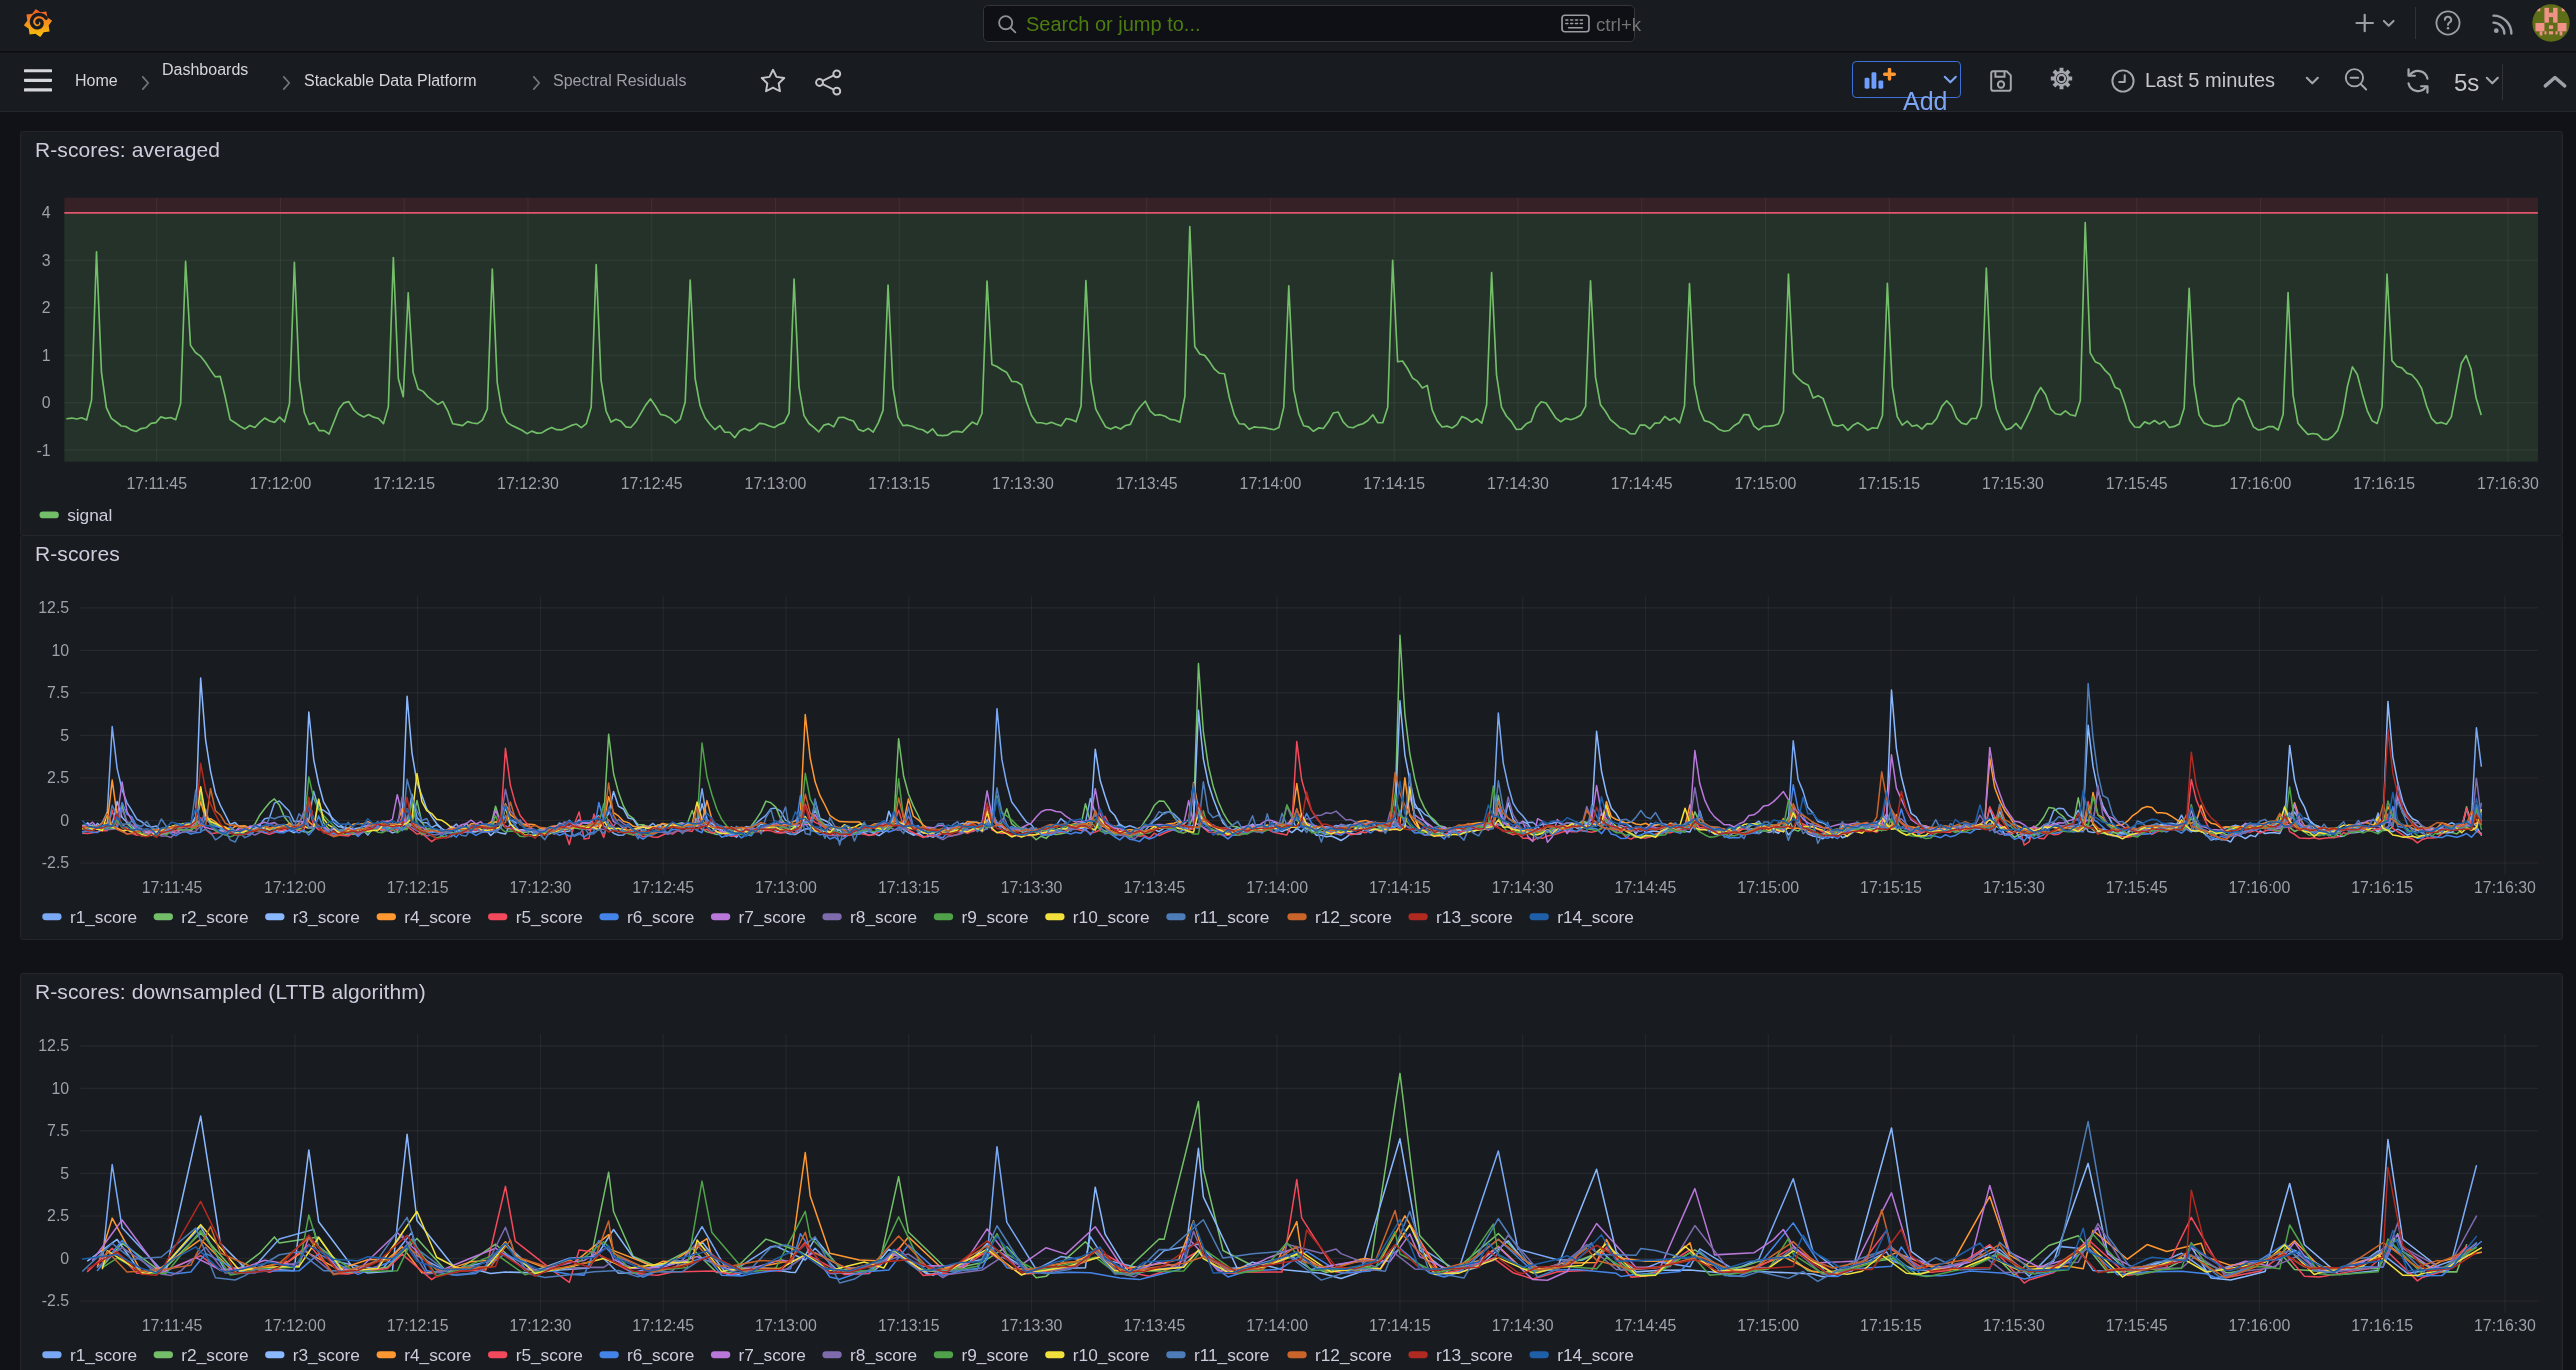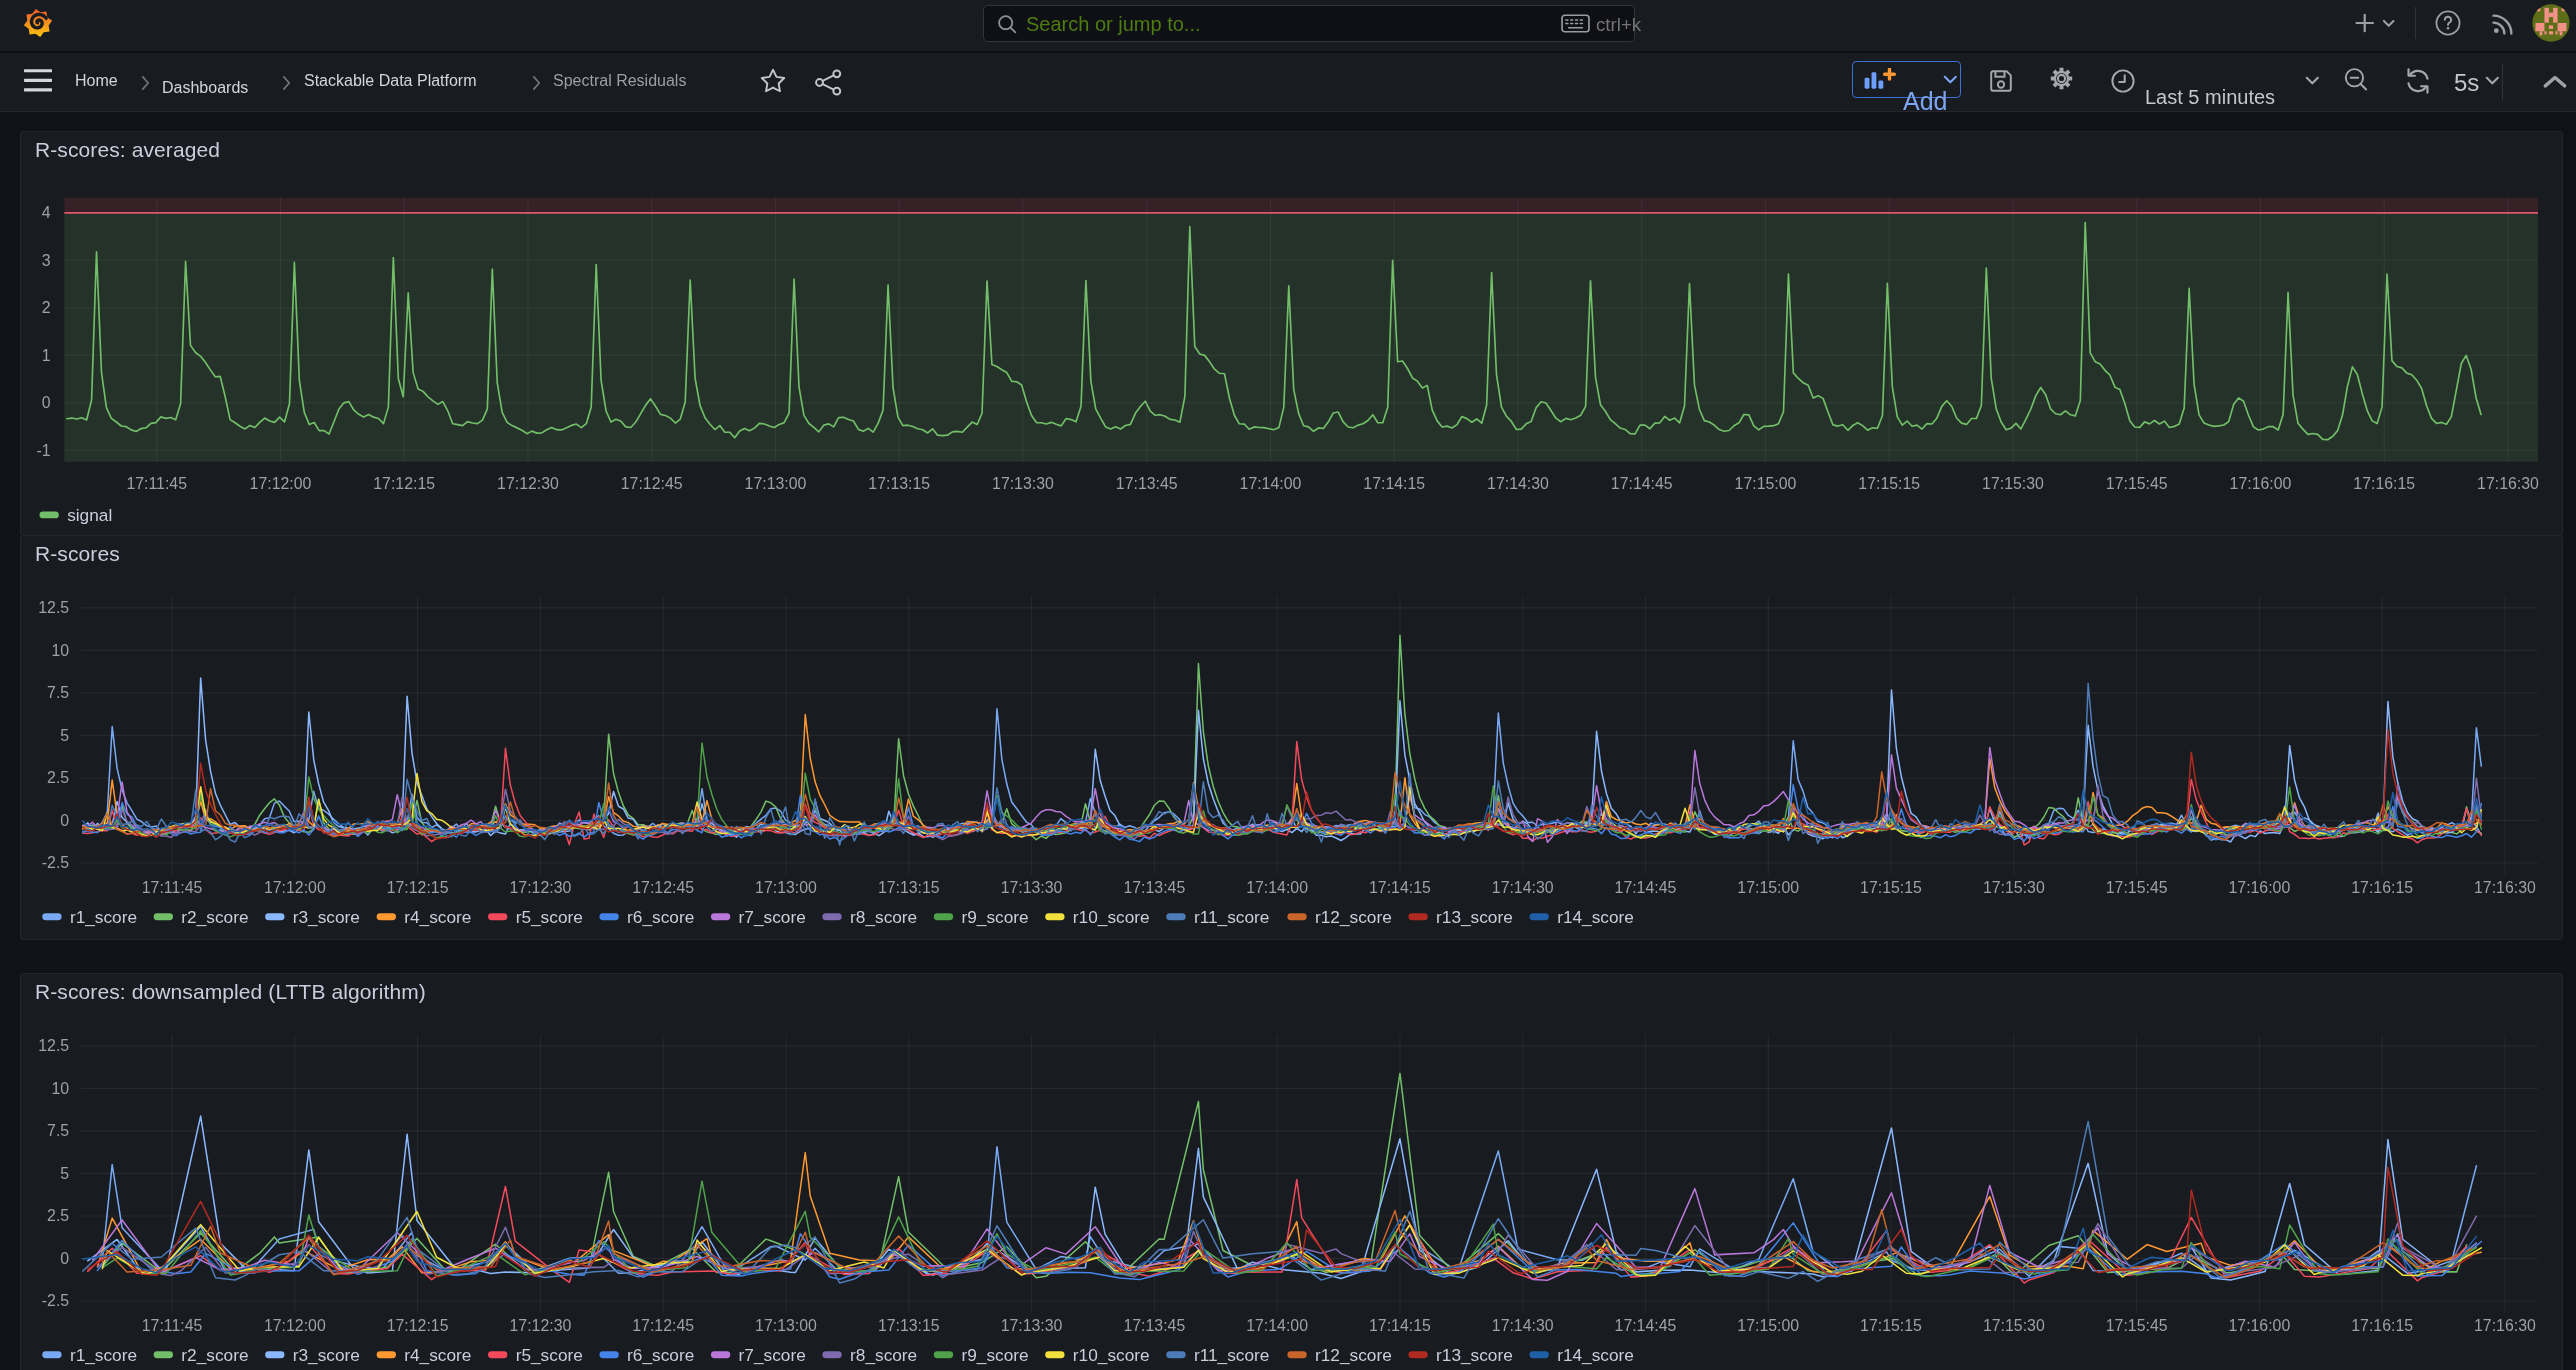--- a/index.html
+++ b/index.html
@@ -74,21 +74,21 @@
       <rect x="40" y="39.5" width="4" height="6" fill="#F19288"></rect>
     </g>
   </svg>
 <svg class="abs" style="left:23.5px;top:66px" width="28" height="30" viewBox="0 0 40 44">
 <path d="M1 7h38M1 21h38M1 35h38" stroke="#d5d6db" stroke-width="4.6" stroke-linecap="round"></path>
   </svg>
 <div class="abs crumb" style="left:75px;top:72px">Home</div>
 <svg class="abs" style="left:138px;top:74px" width="15" height="18" viewBox="0 0 22 26">
 <path d="M7 4l8 9-8 9" stroke="#72747d" stroke-width="2.6" fill="none" stroke-linecap="round" stroke-linejoin="round"></path>
   </svg>
-<div class="abs crumb" style="left:162px;top:79px">Dashboards</div>
+<div class="abs crumb" style="left:162px;top:61px">Dashboards</div>
 <svg class="abs" style="left:279px;top:74px" width="15" height="18" viewBox="0 0 22 26">
 <path d="M7 4l8 9-8 9" stroke="#72747d" stroke-width="2.6" fill="none" stroke-linecap="round" stroke-linejoin="round"></path>
   </svg>
 <div class="abs crumb" style="left:304px;top:72px">Stackable Data Platform</div>
 <svg class="abs" style="left:529px;top:74px" width="15" height="18" viewBox="0 0 22 26">
 <path d="M7 4l8 9-8 9" stroke="#72747d" stroke-width="2.6" fill="none" stroke-linecap="round" stroke-linejoin="round"></path>
   </svg>
 <div class="abs crumb dim" style="left:553px;top:72px">Spectral Residuals</div>
 <svg class="abs" style="left:758px;top:66px" width="30" height="30" viewBox="0 0 44 44">
 <path d="M22 5.5l5.1 10.4 11.4 1.7-8.2 8 1.9 11.4L22 31.6 11.8 37l1.9-11.4-8.2-8 11.4-1.7z" fill="none" stroke="#c4c5cb" stroke-width="2.8" stroke-linejoin="round"></path>
@@ -117,21 +117,21 @@
   </svg>
 <svg class="abs" style="left:2047px;top:64px" width="29" height="29" viewBox="0 0 42 42">
     <polygon points="18.1,5.5 23.9,5.5 23.8,10.2 26.7,11.3 29.9,8.0 34.0,12.1 30.7,15.3 31.8,18.2 36.5,18.1 36.5,23.9 31.8,23.8 30.7,26.7 34.0,29.9 29.9,34.0 26.7,30.7 23.8,31.8 23.9,36.5 18.1,36.5 18.2,31.8 15.3,30.7 12.1,34.0 8.0,29.9 11.3,26.7 10.2,23.8 5.5,23.9 5.5,18.1 10.2,18.2 11.3,15.3 8.0,12.1 12.1,8.0 15.3,11.3 18.2,10.2" fill="#a5a7af"></polygon>
     <circle cx="21" cy="21" r="7.8" fill="#181b1f"></circle>
     <circle cx="21" cy="21" r="5.2" fill="none" stroke="#a5a7af" stroke-width="3"></circle>
   </svg>
 <svg class="abs" style="left:2110px;top:68px" width="26" height="26" viewBox="0 0 38 38">
 <circle cx="19" cy="19" r="15.5" fill="none" stroke="#a5a7af" stroke-width="2.8"></circle>
 <path d="M21.5 10.5v10h-8" fill="none" stroke="#a5a7af" stroke-width="3" stroke-linecap="round" stroke-linejoin="round"></path>
   </svg>
-<div class="abs" style="left:2145px;top:86px;font-size:20px;color:#c6c7ce">Last 5 minutes</div>
+<div class="abs" style="left:2145px;top:69px;font-size:20px;color:#c6c7ce">Last 5 minutes</div>
 <svg class="abs" style="left:2304px;top:75px" width="16.6" height="12.5" viewBox="0 0 24 18">
 <path d="M4 4l8 8 8-8" stroke="#a5a7af" stroke-width="3" fill="none" stroke-linecap="round" stroke-linejoin="round"></path>
   </svg>
 <svg class="abs" style="left:2342px;top:66px" width="29" height="29" viewBox="0 0 42 42">
 <circle cx="18" cy="17" r="12.5" fill="none" stroke="#a5a7af" stroke-width="2.8"></circle>
 <line x1="12.5" y1="17" x2="23.5" y2="17" stroke="#a5a7af" stroke-width="2.8" stroke-linecap="round"></line>
 <line x1="27" y1="26" x2="35" y2="34" stroke="#a5a7af" stroke-width="2.8" stroke-linecap="round"></line>
   </svg>
 <svg class="abs" style="left:2404px;top:67px" width="28" height="28" viewBox="0 0 40 40">
 <path d="M33.5 16.5a14 14 0 0 0-25-5" fill="none" stroke="#a5a7af" stroke-width="3.2" stroke-linecap="round"></path>

